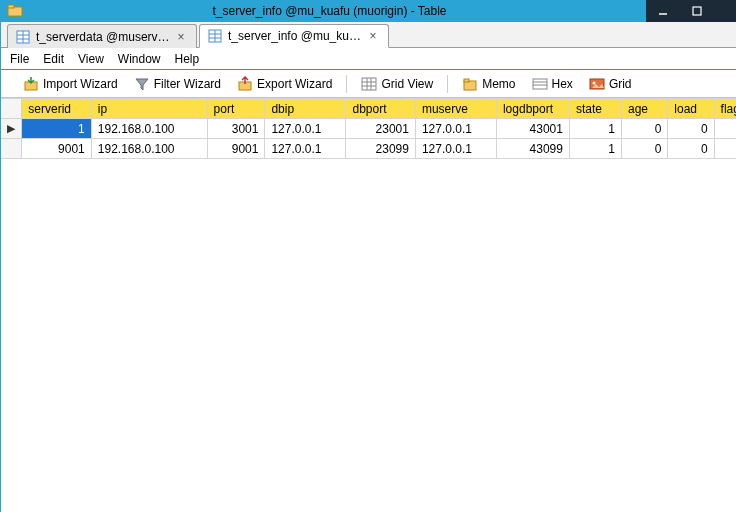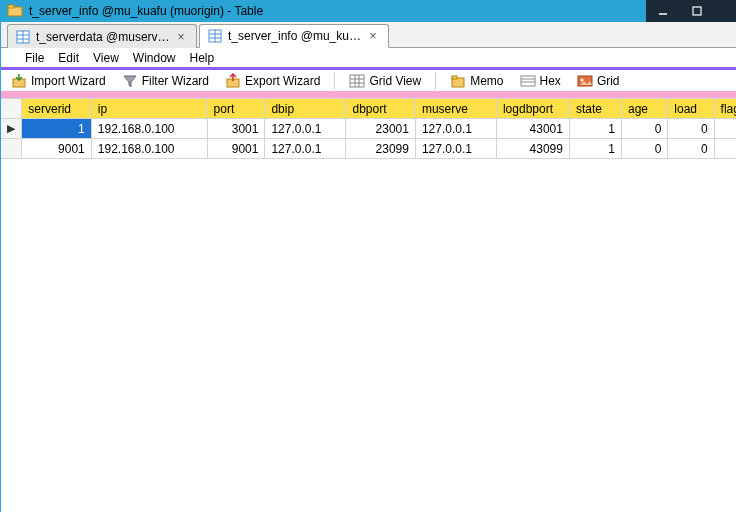--- a/index.html
+++ b/index.html
@@ -21,20 +21,21 @@
     align-items: center;
     position: relative;
   }
   .titlebar .appicon {
     width: 16px; height: 14px;
     margin: 0 6px;
     display: inline-block;
   }
   .titlebar .title {
     flex: 1;
+    text-align: center;
     font-size: 12px;
     color: #000;
     padding-right: 16px;
   }
   .titlebar .winbtns { display: flex; }
   .titlebar .winbtn {
     width: 34px; height: 22px;
     display: flex; align-items: center; justify-content: center;
     color: #000;
   }
@@ -72,34 +73,34 @@
     z-index: 2;
   }
   .tab .tabicon { width:14px; height:14px; margin-right:6px; flex: 0 0 auto; }
   .tab .tablabel { flex: 1; white-space: nowrap; overflow: hidden; text-overflow: ellipsis; }
   .tab .close { width:14px; margin-left:4px; color:#555; font-size:12px; text-align:center; flex:0 0 auto; }
   
   .menubar {
     height: 22px;
     display: flex;
     align-items: center;
-    padding: 0 24px;
+    padding: 0 9px;
     gap: 14px;
     background:#fff;
-    border-bottom: 3px solid #8b5cf6;
+    border-bottom: 1px solid #8b5cf6;
   }
   .menubar .menuitem { font-size: 12px; }
   
   .toolbar {
     height: 28px;
     background: #fff;
-    border-bottom: 7px solid #f9a8d4;
+    border-bottom: 1px solid #f9a8d4;
     display: flex;
     align-items: center;
-    padding: 0 6px;
+    padding: 0 18px;
     gap: 8px;
     white-space: nowrap;
   }
   .tbtn { display: flex; align-items: center; gap: 4px; padding: 2px 4px; font-size:12px; }
   .tbtn .ico { width:16px; height:16px; display:inline-block; flex:0 0 auto; }
   .sep { width:1px; height:18px; background:#ccc; margin:0 2px; }
   
   .gridwrap { overflow:hidden; }
   table.grid {
     border-collapse: collapse;

